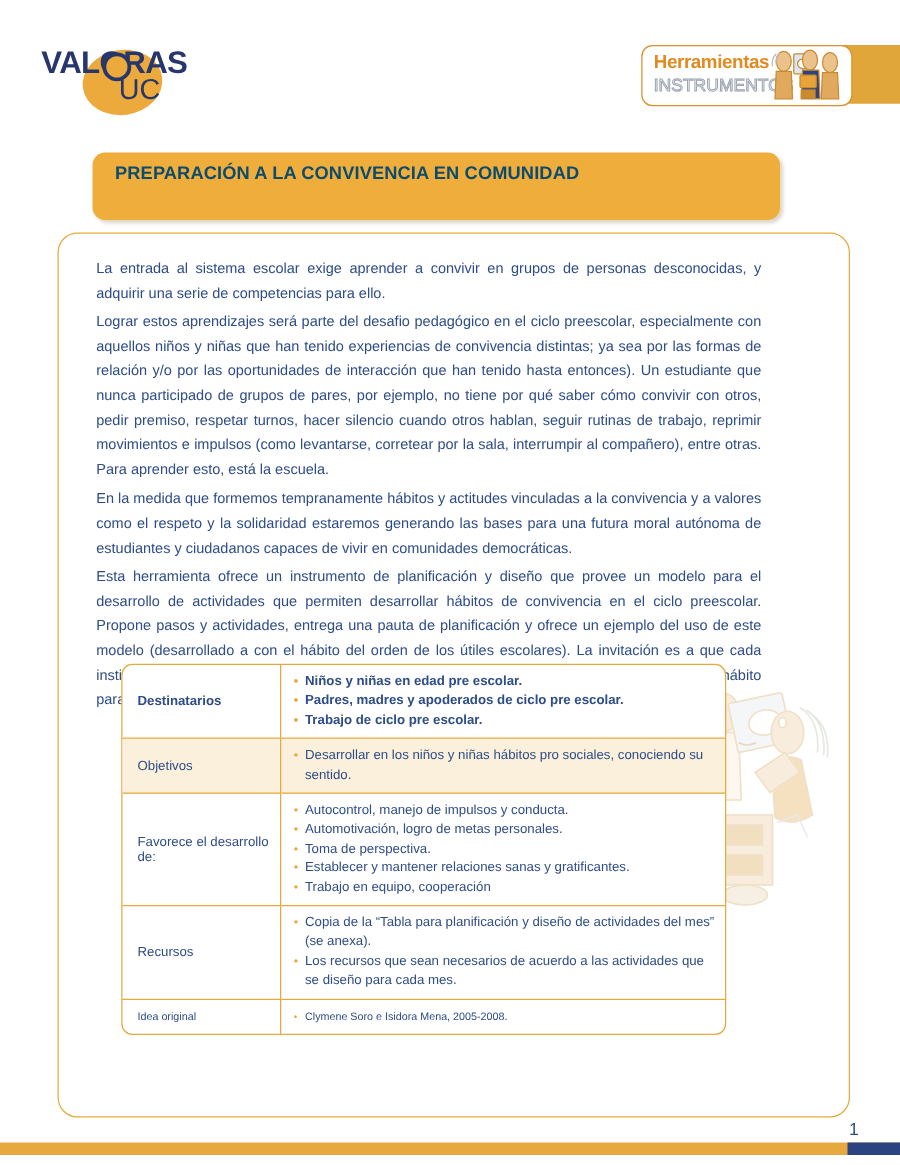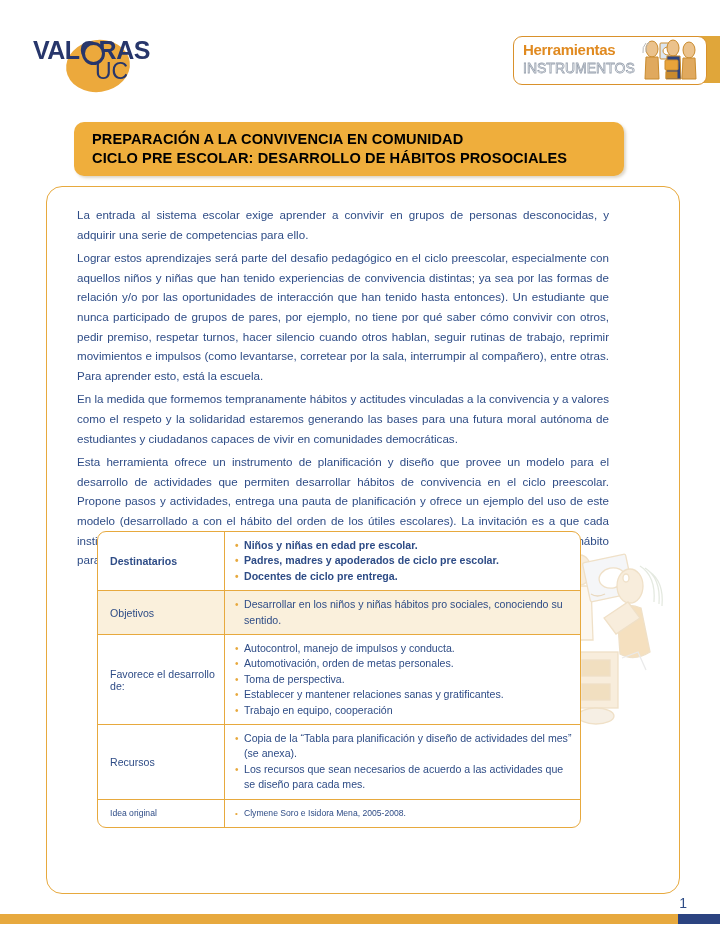--- a/index.html
+++ b/index.html
@@ -33,21 +33,20 @@
   .logo .uc{
     position:absolute;left:62px;top:28px;
     font-size:23px;font-weight:normal;color:#27366B;
     letter-spacing:0px;
   }
 
   .badge{
     position:absolute;left:513px;top:36px;width:167px;height:47px;
     border:1.4px solid #D9912B;border-radius:9px;background:#ffffff;
     overflow:hidden;
-    padding-left:25px;
   }
   .badge .t1{
     position:absolute;left:9px;top:4px;font-size:15px;font-weight:bold;
     color:#E08A20;letter-spacing:-0.3px;
   }
   .badge .t2{
     position:absolute;left:9px;top:23px;font-size:14px;font-weight:normal;
     color:#ffffff;letter-spacing:0px;
     -webkit-text-stroke:0.8px #9AA3B0;
   }
@@ -65,21 +64,21 @@
 
   
   .title-banner{
     position:absolute;left:74px;top:122px;width:550px;height:54px;
     background:#EFAE3C;border-radius:10px;
     box-shadow:2px 2px 3px rgba(120,90,30,.25);
     z-index:4;
   }
   .title-banner .line{
     position:absolute;left:18px;
-    color:#000000;font-weight:bold;font-size:14.6px;
+    color:#0c4a6e;font-weight:bold;font-size:14.6px;
     letter-spacing:0.1px;font-stretch:condensed;
   }
   .title-banner .l1{top:9px;}
   .title-banner .l2{top:28px;}
 
   
   .watermark{
     position:absolute;left:560px;top:548px;width:132px;height:300px;
     opacity:.55;z-index:1;pointer-events:none;
   }
@@ -203,57 +202,56 @@
       <rect x="22" y="136" width="28" height="16" fill="#E7C68E"></rect>
       <path d="M62 110 l16 -6 l8 18" stroke="#D9D9D9"></path>
       <ellipse cx="36" cy="168" rx="18" ry="8" fill="#EFE3CE"></ellipse>
       <path d="M31 46 q6 4 14 0" stroke="#D8BA8C"></path>
       <ellipse cx="66" cy="30" rx="3" ry="4" fill="#FFFFFF"></ellipse>
     </g>
   </svg>
 
   <div class="title-banner">
     <div class="line l1">PREPARACIÓN A LA CONVIVENCIA EN COMUNIDAD</div>
-    <div class="line l2">CICLO PRE ESCOLAR: DESARROLLO DE HÁBITOS PROSOCIALES</div>
   </div>
 
   <div class="intro">
     <p>La entrada al sistema escolar exige aprender a convivir en grupos de personas desconocidas, y adquirir una serie de competencias para ello.</p>
     <p>Lograr estos aprendizajes será parte del desafio pedagógico en el ciclo preescolar, especialmente con aquellos niños y niñas que han tenido experiencias de convivencia distintas; ya sea por las formas de relación y/o por las oportunidades de interacción que han tenido hasta entonces). Un estudiante que nunca participado de grupos de pares, por ejemplo, no tiene por qué saber cómo convivir con otros, pedir premiso, respetar turnos, hacer silencio cuando otros hablan, seguir rutinas de trabajo, reprimir movimientos e impulsos (como levantarse, corretear por la sala, interrumpir al compañero), entre otras. Para aprender esto, está la escuela.</p>
     <p>En la medida que formemos tempranamente hábitos y actitudes vinculadas a la convivencia y a valores como el respeto y la solidaridad estaremos generando las bases para una futura moral autónoma de estudiantes y ciudadanos capaces de vivir en comunidades democráticas.</p>
     <p>Esta herramienta ofrece un instrumento de planificación y diseño que provee un modelo para el desarrollo de actividades que permiten desarrollar hábitos de convivencia en el ciclo preescolar. Propone pasos y actividades, entrega una pauta de planificación y ofrece un ejemplo del uso de este modelo (desarrollado a con el hábito del orden de los útiles escolares). La invitación es a que cada institución, de acuerdo a su Proyecto Educativo y a los objetivos formativos de ciclo, defina un hábito para cada mes, y promueva su desarrollo en base al modelo que esta herramienta otorga.</p>
   </div>
 
   <div class="tbl">
     <table>
       <tbody id="tbl-body">
           <tr>
             <td class="lbl">Destinatarios</td>
             <td class="val">
               <ul>
                 <li>Niños y niñas en edad pre escolar.</li>
                 <li>Padres, madres y apoderados de ciclo pre escolar.</li>
-                <li>Docentes de ciclo pre entrega.</li>
+                <li>Trabajo de ciclo pre escolar.</li>
               </ul>
             </td>
           </tr>
           <tr class="hl ">
             <td class="lbl">Objetivos</td>
             <td class="val">
               <ul>
                 <li>Desarrollar en los niños y niñas hábitos pro sociales, conociendo su sentido.</li>
               </ul>
             </td>
           </tr>
           <tr>
             <td class="lbl">Favorece el desarrollo de:</td>
             <td class="val">
               <ul>
                 <li>Autocontrol, manejo de impulsos y conducta.</li>
-                <li>Automotivación, orden de metas personales.</li>
+                <li>Automotivación, logro de metas personales.</li>
                 <li>Toma de perspectiva.</li>
                 <li>Establecer y mantener relaciones sanas y gratificantes.</li>
                 <li>Trabajo en equipo, cooperación</li>
               </ul>
             </td>
           </tr>
           <tr>
             <td class="lbl">Recursos</td>
             <td class="val">
               <ul>

